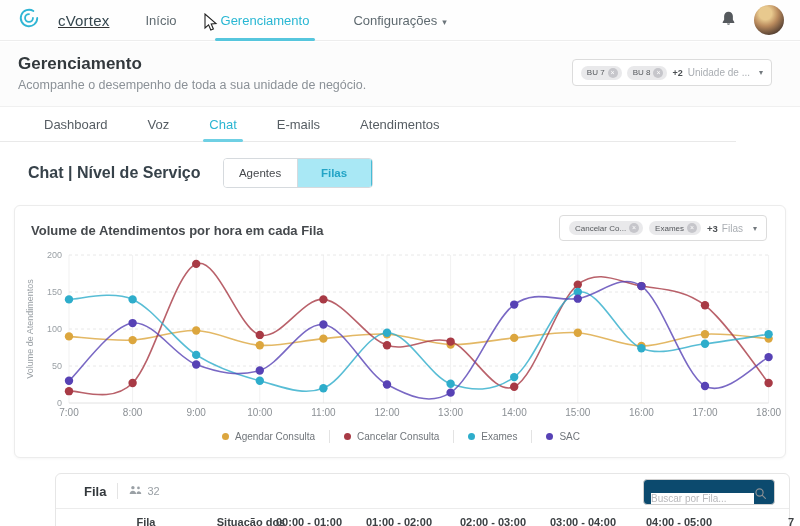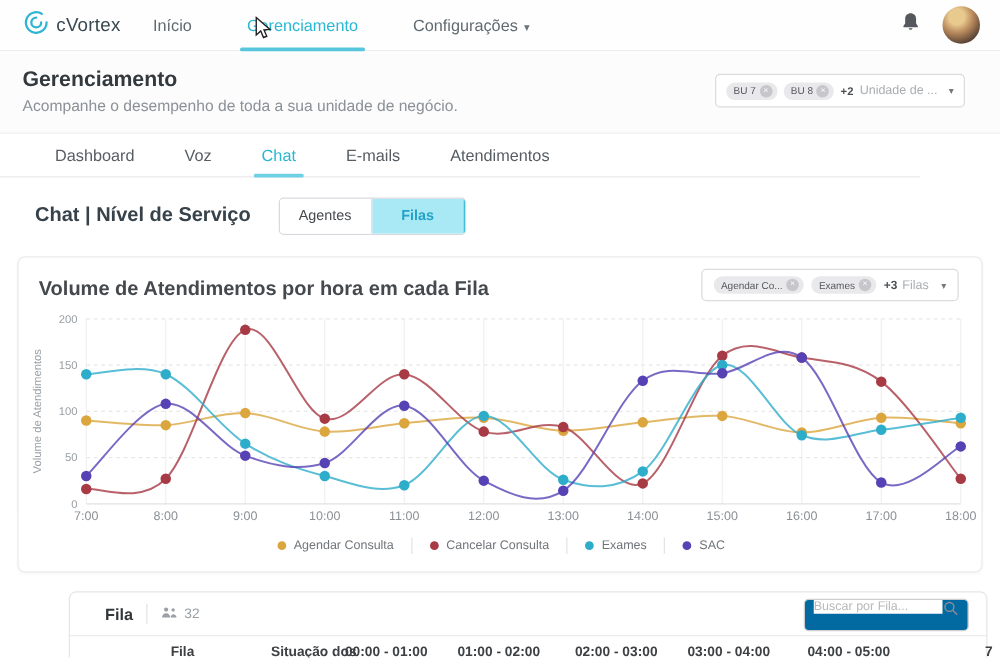--- a/index.html
+++ b/index.html
@@ -2,23 +2,23 @@
 <html><head>
 <meta charset="utf-8">
 <style>
   * { margin:0; padding:0; box-sizing:border-box; }
   html,body { width:800px; height:526px; overflow:hidden; background:#fff;
     font-family:"Liberation Sans", sans-serif; color:#333; position:relative; }
 
   
   .navbar { position:absolute; left:0; top:0; width:800px; height:41px; background:#fefefe;
     border-bottom:1px solid #ededed; display:flex; align-items:center; }
-  .brand { display:flex; align-items:center; gap:5px; margin-left:18px; }
+  .brand { display:flex; align-items:center; gap:18px; margin-left:18px;text-decoration:underline; }
   .brand-text { font-size:15px; color:#36474f; letter-spacing:.2px; }
-  .nav-links { display:flex; align-items:flex-end; margin-left:24px; gap:40px; }
+  .nav-links { display:flex; align-items:flex-end; margin-left:34px; gap:40px; }
   .nav-item { font-size:13px; color:#5f6a70; cursor:pointer; position:relative; padding:12px 2px; }
   .nav-item.active { color:#29b7d3; }
   .nav-underline { position:absolute; left:-4px; right:-4px; bottom:-1px; height:3px; background:#56c6dd; border-radius:2px; }
   .nav-caret { font-size:9px; color:#6b747a; margin-left:5px; }
   .nav-right { margin-left:auto; display:flex; align-items:center; gap:18px; margin-right:16px; }
   .avatar { width:30px; height:30px; border-radius:50%;
     background:radial-gradient(circle at 38% 28%, #e8c98e 0 22%, #b98a5d 45%, #5d4636 75%, #30261f 100%); }
 
   
   .page-header { position:absolute; left:0; top:42px; width:800px; height:65px; background:#fcfcfc;
@@ -48,21 +48,21 @@
   .section-title { font-size:16px; font-weight:bold; color:#37424a; }
   .btn-group { display:flex; border:1px solid #d6dade; border-radius:4px; overflow:hidden; background:#fff; }
   .seg-btn { width:74px; height:28px; font-size:11.5px; color:#46494d; background:#fff;
     display:flex; align-items:center; justify-content:center; cursor:pointer; border-right:1px solid #d6dade; }
   .seg-btn:last-child { border-right:none; }
   .seg-btn.active { background:#a9e8f5; color:#23a4c6; font-weight:bold; border-right:1px solid #47bcd6; }
 
   
   .chart-card { position:absolute; left:14px; top:205px; width:772px; height:253px; background:#fff;
     border:1px solid #ececec; border-radius:6px; box-shadow:0 1px 3px rgba(0,0,0,.04); }
-  .chart-title { position:absolute; left:16px; top:17px; font-size:16px; font-weight:bold; color:#45494d;text-align:right; }
+  .chart-title { position:absolute; left:16px; top:17px; font-size:13px; font-weight:bold; color:#45494d;text-align:right; }
   .filter-select { position:absolute; right:18px; top:9px; height:26px; background:#fff;
     border:1px solid #dcdcdc; border-radius:4px; display:flex; align-items:center; gap:6px;
     padding:0 9px; cursor:pointer; }
   .filter-more { font-size:9.5px; font-weight:bold; color:#4b4f53; }
   .filter-suffix { font-size:10px; color:#a9adb2; margin-left:-2px; }
   #chart-svg { position:absolute; left:6px; top:38px; }
 
   .legend { position:absolute; left:0; top:224px; width:772px; display:flex; justify-content:center;
     align-items:center; }
   .legend-item { display:flex; align-items:center; gap:6px; padding:0 14px; }
@@ -72,21 +72,21 @@
 
   
   .table-card { position:absolute; left:55px; top:473px; width:735px; height:90px; background:#fff;
     border:1px solid #e6e6e6; border-radius:6px 6px 0 0; }
   .table-head { position:absolute; left:0; top:0; width:100%; height:35px; border-bottom:1px solid #ececec;
     display:flex; align-items:center; }
   .table-title { font-size:13px; font-weight:bold; color:#33383c; margin-left:28px; }
   .table-title-sep { width:1px; height:16px; background:#e4e4e4; margin:0 11px; }
   .table-count { font-size:11px; color:#9aa0a5; display:flex; align-items:center; gap:5px; }
   .search-box { position:absolute; right:14px; top:5px; width:132px; height:26px; border:1px solid #cfcfcf;
-    border-radius:4px; display:flex; align-items:flex-start; background:#0369a1; padding:0 7px; }
+    border-radius:4px; display:flex; align-items:flex-end; background:#0c4a6e; padding:0 7px; }
   .search-box input { border:none; outline:none; flex:1; font-size:10px; color:#555; min-width:0;
     font-family:"Liberation Sans", sans-serif; }
   .search-box input::placeholder { color:#b9b9bc; }
   .col-header { position:absolute; top:42px; transform:translateX(-50%); font-size:11px; font-weight:bold;
     color:#3d4144; white-space:nowrap; }
 
   .cursor-overlay { position:absolute; left:203px; top:13px; pointer-events:none; z-index:50; }
 </style>
 </head>
 <body>
@@ -163,21 +163,21 @@
   <div class="btn-group">
     <div class="seg-btn">Agentes</div>
     <div class="seg-btn active">Filas</div>
   </div>
 </div>
 
 <div class="chart-card">
   <div class="chart-title">Volume de Atendimentos por hora em cada Fila</div>
   <div class="filter-select">
     <span class="chip">
-      <span>Agendar Co...</span>
+      <span>Cancelar Co...</span>
       <span class="chip-x">×</span>
     </span>
     <span class="chip">
       <span>Exames</span>
       <span class="chip-x">×</span>
     </span>
     <span class="filter-more">+3</span>
     <span class="filter-suffix">Filas</span>
     <span class="caret">▾</span>
   </div>

